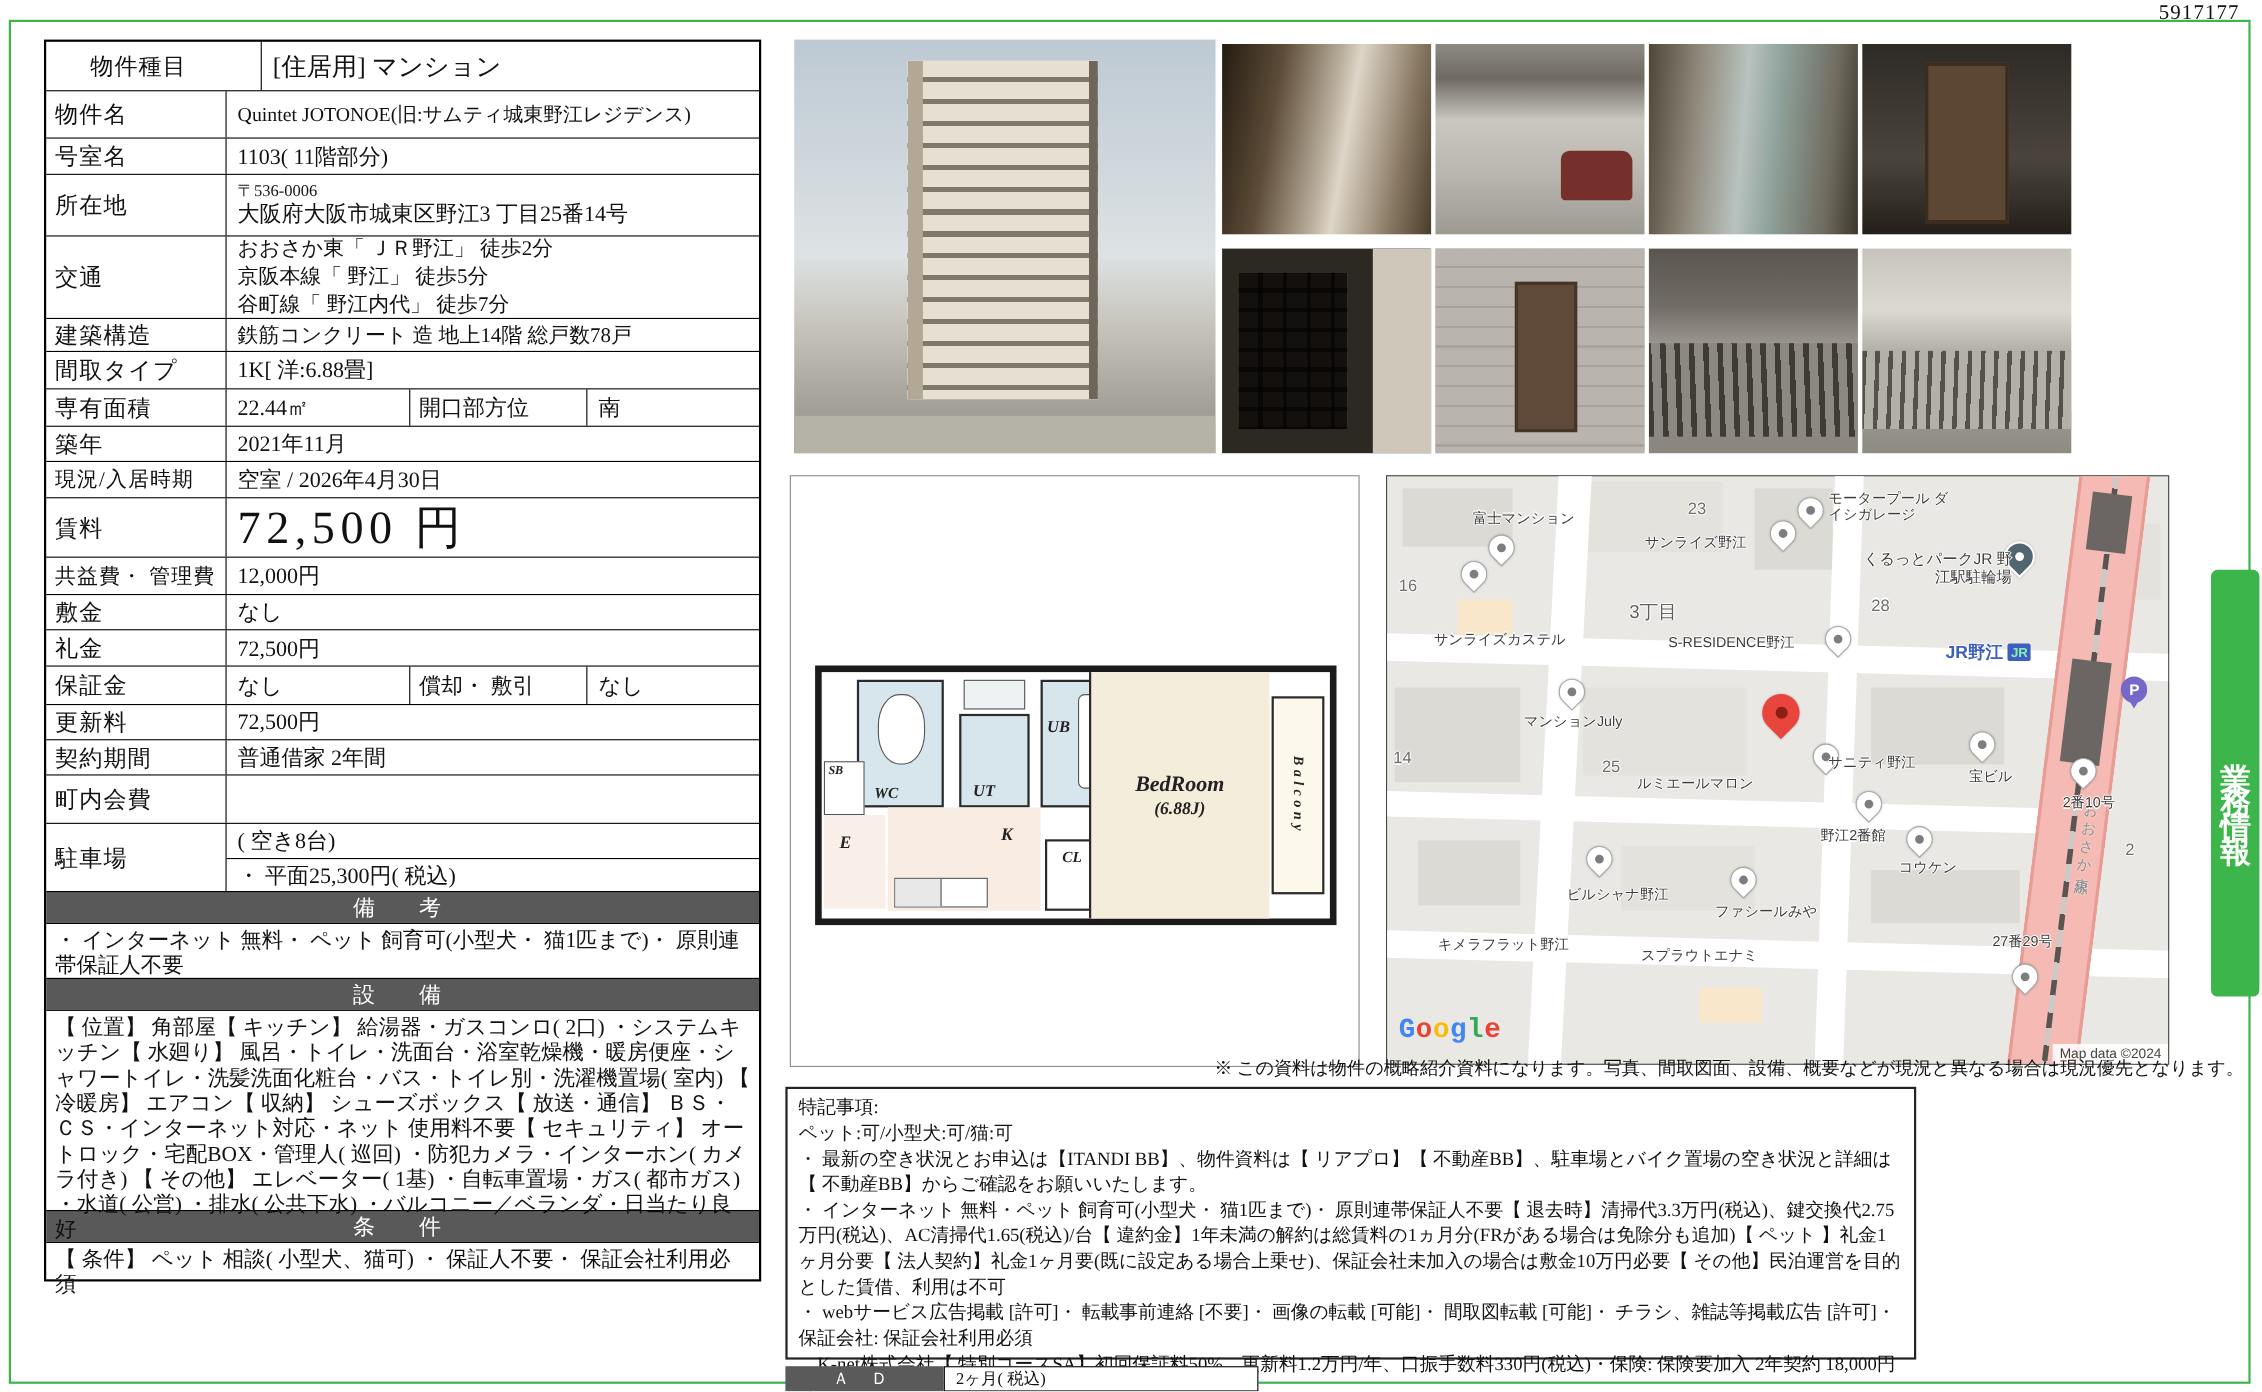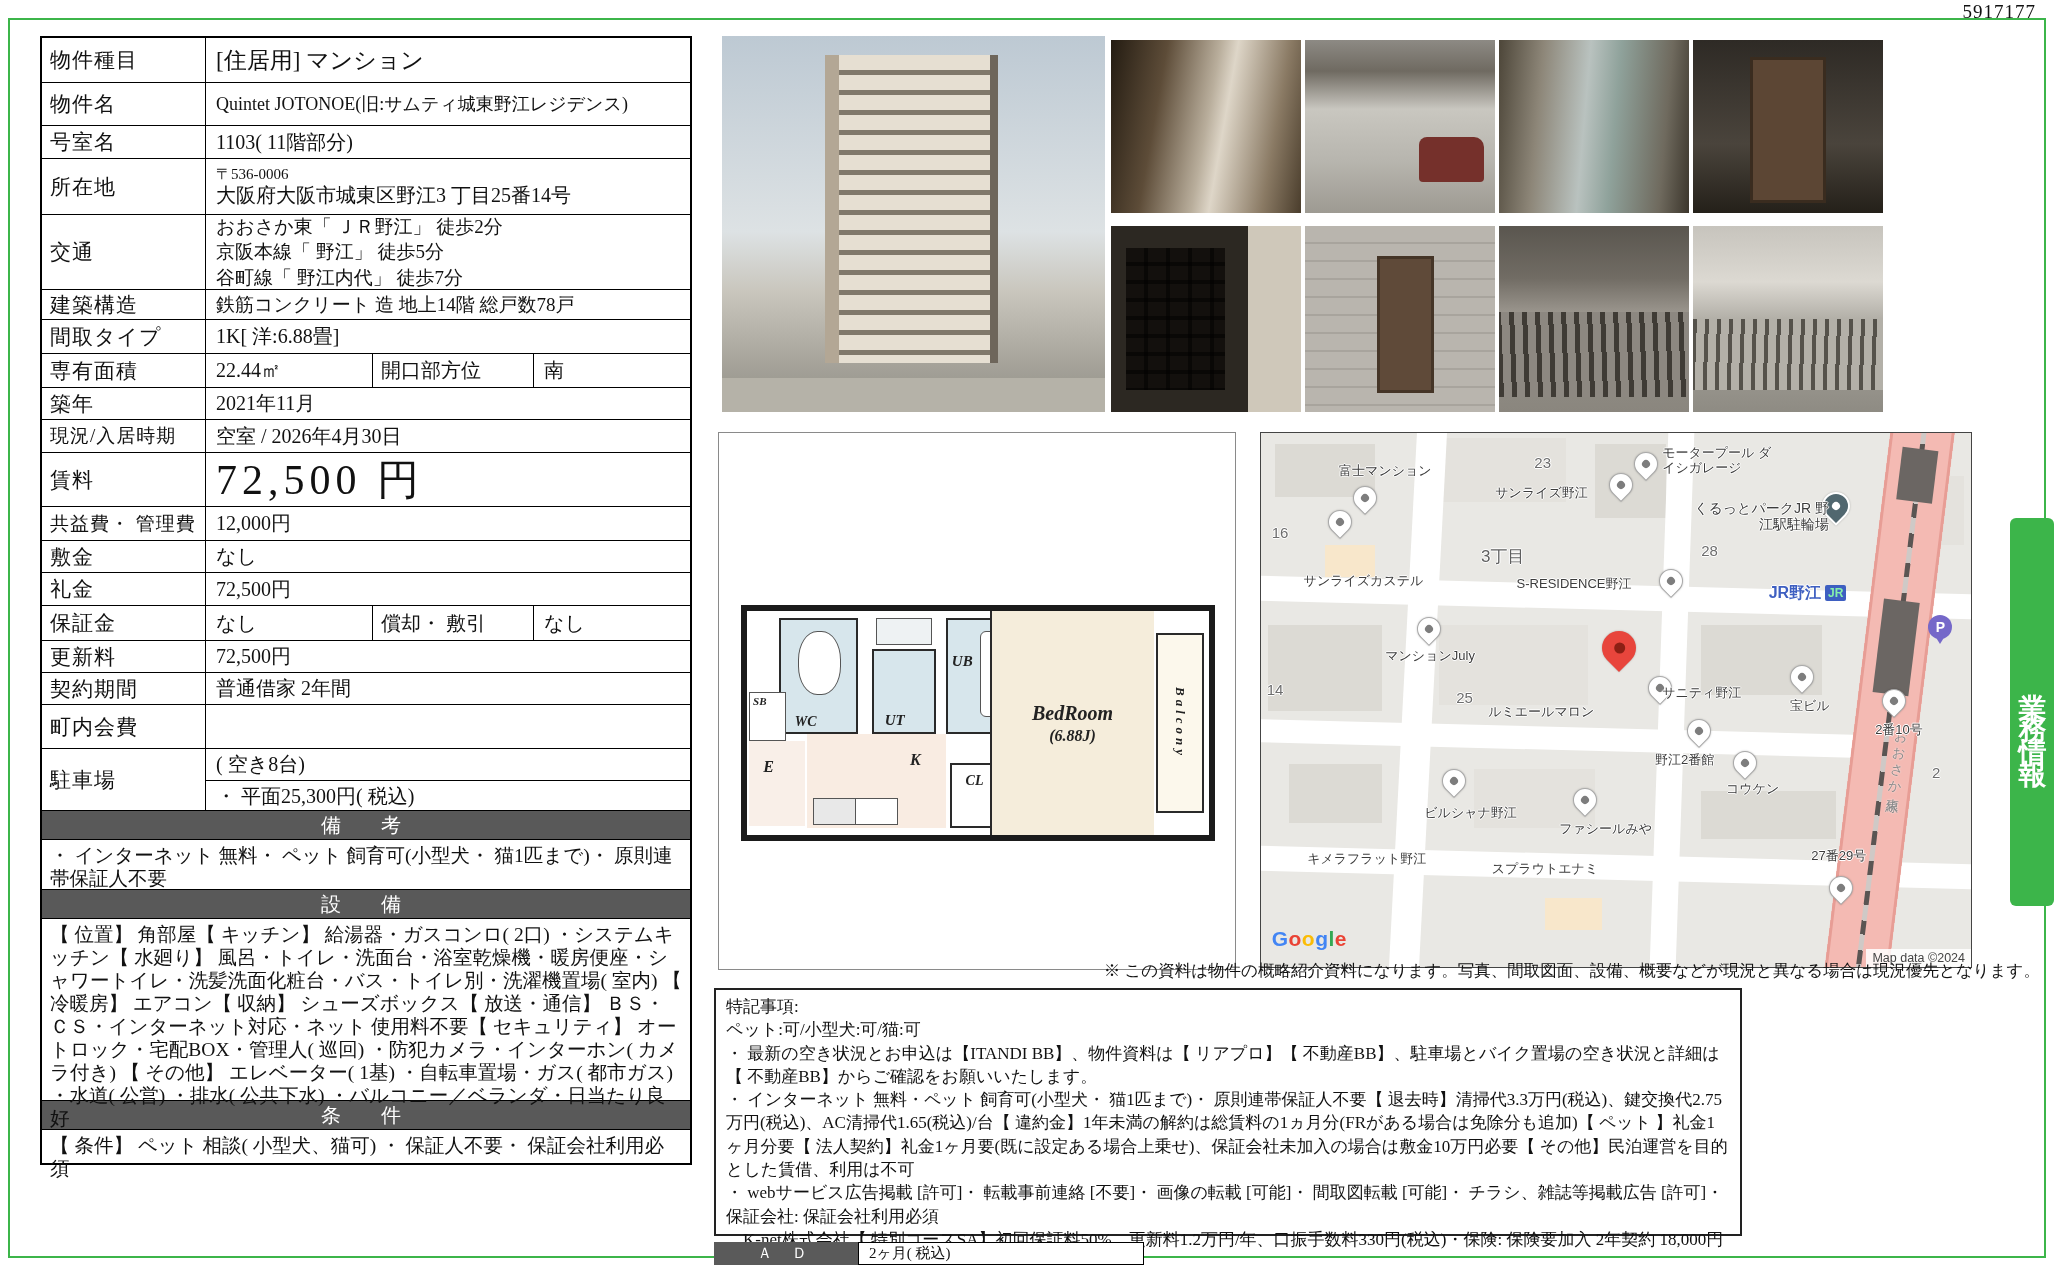--- a/index.html
+++ b/index.html
@@ -9,21 +9,21 @@
   .green-frame{position:absolute;left:8px;top:18px;width:2034px;height:1236px;
                border:2px solid #3cb54a;pointer-events:none;}
   .doc-number{position:absolute;top:1px;right:20px;font-size:19px;letter-spacing:1px;}
   .biz-banner{position:absolute;left:2010px;top:518px;width:44px;height:388px;background:#3cb54a;
               border-radius:6px;color:#fff;display:flex;align-items:center;justify-content:center;
               writing-mode:vertical-rl;font-size:28px;font-weight:bold;letter-spacing:22px;
               font-family:"Liberation Sans","DejaVu Sans",sans-serif;padding-top:6px;box-sizing:border-box;}
   
   .ptable{position:absolute;left:40px;top:36px;width:652px;border:2px solid #000;background:#fff;box-sizing:border-box;}
   .trow{display:flex;border-top:1px solid #000;box-sizing:border-box;align-items:stretch;}
-  .trow:first-child{border-top:none;}
+  .trow:first-child{border-top:none;padding-left:32px;}
   .tlabel{width:164px;min-width:164px;border-right:1px solid #000;display:flex;align-items:center;
           padding:2px 8px;font-size:21px;box-sizing:border-box;letter-spacing:1px;}
   .tval{flex:1;display:flex;align-items:center;padding:2px 10px;font-size:20px;box-sizing:border-box;}
   .tval.col{flex-direction:column;align-items:flex-start;justify-content:center;}
   .tmid{width:162px;min-width:162px;border-left:1px solid #000;border-right:1px solid #000;
         display:flex;align-items:center;padding:2px 8px;font-size:20px;box-sizing:border-box;}
   .fix166{flex:0 0 166px;max-width:166px;text-align:center;}
   .rent{font-size:42px;letter-spacing:5px;}
   .postal{font-size:15px;line-height:1.15;}
   .addr{font-size:20px;line-height:1.2;}
@@ -107,21 +107,21 @@
   .pin.teal{width:24px;height:24px;background:#51676f;border:2px solid #fff;}
   .pin.teal::after{background:#fff;}
   .ppin{position:absolute;width:24px;height:24px;border-radius:50%;background:#7568c9;color:#fff;
         font-weight:bold;font-size:14px;display:flex;align-items:center;justify-content:center;}
   .ppin::after{content:"";position:absolute;left:7px;top:21px;border:5px solid transparent;border-top:8px solid #7568c9;}
   .jr-sta{position:absolute;left:71.5%;top:28%;display:flex;align-items:center;gap:4px;}
   .jr-name{color:#3e5fc1;font-weight:bold;font-size:16px;text-shadow:-1px 0 #fff,1px 0 #fff,0 -1px #fff,0 1px #fff;}
   .jr-box{background:#3e5fc1;color:#86efac;font-weight:bold;font-size:12px;padding:1px 3px;border-radius:2px;}
   .railname{position:absolute;left:88.5%;top:54%;writing-mode:vertical-rl;color:#8a8a8a;font-size:13px;
             transform:rotate(7deg);letter-spacing:2px;text-shadow:0 0 2px #fff;}
-  .google{position:absolute;left:1.5%;bottom:3%;font-size:21px;font-weight:bold;letter-spacing:.5px;}
+  .google{position:absolute;left:1.5%;bottom:3%;font-size:25px;font-weight:bold;letter-spacing:.5px;font-family:Liberation Mono, monospace;}
   .g-b{color:#4285F4}.g-r{color:#EA4335}.g-y{color:#FBBC05}.g-g{color:#34A853}
   .attrib{position:absolute;right:0;bottom:0;background:rgba(255,255,255,.85);font-size:12.5px;color:#444;
           padding:2px 6px;}
   
   .disclaimer{position:absolute;right:16px;top:960px;font-size:16.5px;color:#111;}
   .notes{position:absolute;left:714px;top:988px;width:1028px;height:248px;border:2px solid #222;
          background:#fff;box-sizing:border-box;padding:5px 10px;font-size:17px;line-height:1.37;}
   .ad{position:absolute;left:714px;top:1242px;display:flex;height:23px;}
   .ad-label{width:144px;background:#5a5a5a;color:#fff;display:flex;align-items:center;justify-content:center;
             font-size:15px;letter-spacing:8px;}

